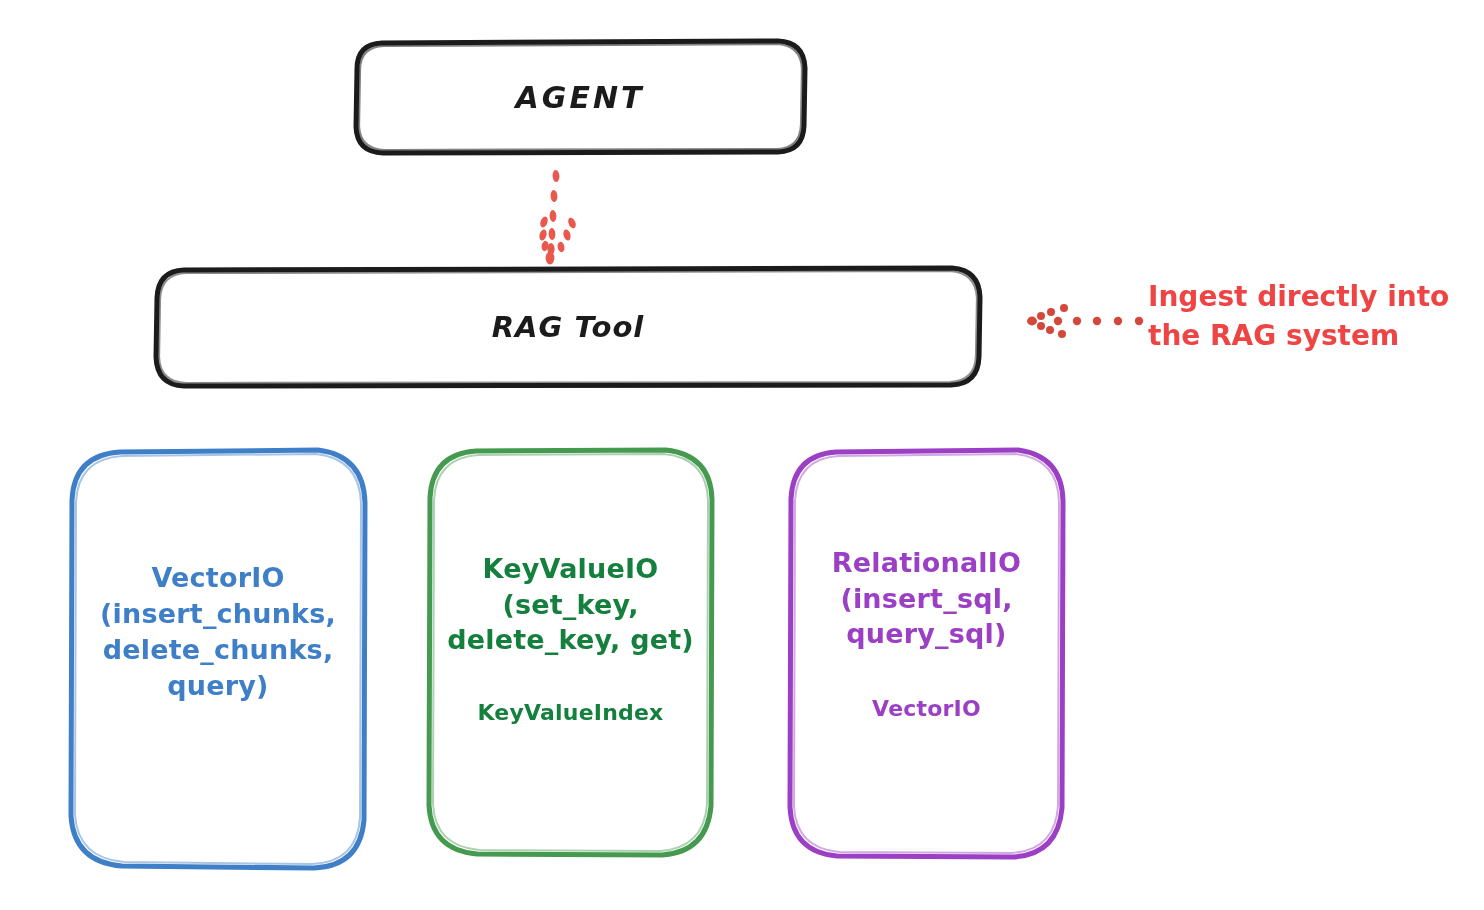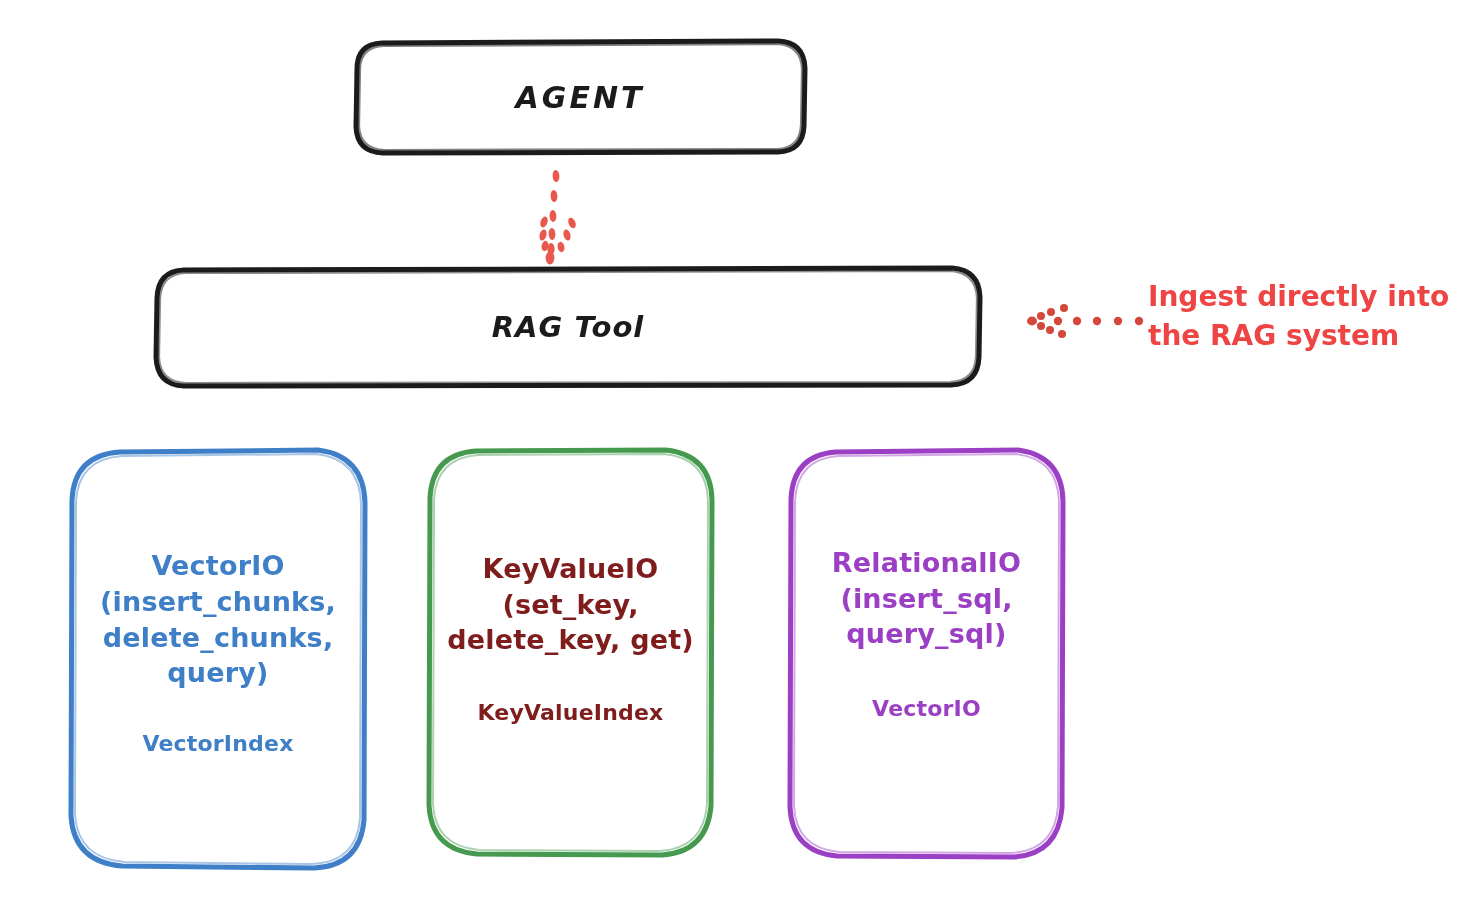--- a/index.html
+++ b/index.html
@@ -97,21 +97,21 @@
   }
   .leaf-index {
     position: relative;
     font-family: "DejaVu Sans", sans-serif;
     font-weight: 600;
     font-size: 22px;
     letter-spacing: 0.2px;
   }
 
   .c-blue   { color: #3f7fc8; }
-  .c-green  { color: #7f1d1d; }
+  .c-green  { color: #15803d; }
   .c-purple { color: #9b3fc4; }
 
   .stack-blue   { padding-bottom: 14px; }
   .stack-green  { padding-bottom: 30px; }
   .stack-purple { padding-bottom: 42px; }
 
   .gap-blue   { height: 40px; }
   .gap-green  { height: 42px; }
   .gap-purple { height: 44px; }
 
@@ -204,21 +204,20 @@
 <div class="node node-ragtool">
   <div class="label-black label-ragtool">RAG Tool</div>
 </div>
 
 <div class="node node-vectorio stack-blue">
   <div class="leaf-text c-blue">VectorIO
 (insert_chunks,
 delete_chunks,
 query)</div>
   <div class="gap-blue"></div>
-  <div class="leaf-index c-blue">VectorIndex</div>
 </div>
 
 <div class="node node-keyvalueio stack-green">
   <div class="leaf-text c-green">KeyValueIO
 (set_key,
 delete_key, get)</div>
   <div class="gap-green"></div>
   <div class="leaf-index c-green">KeyValueIndex</div>
 </div>
 

